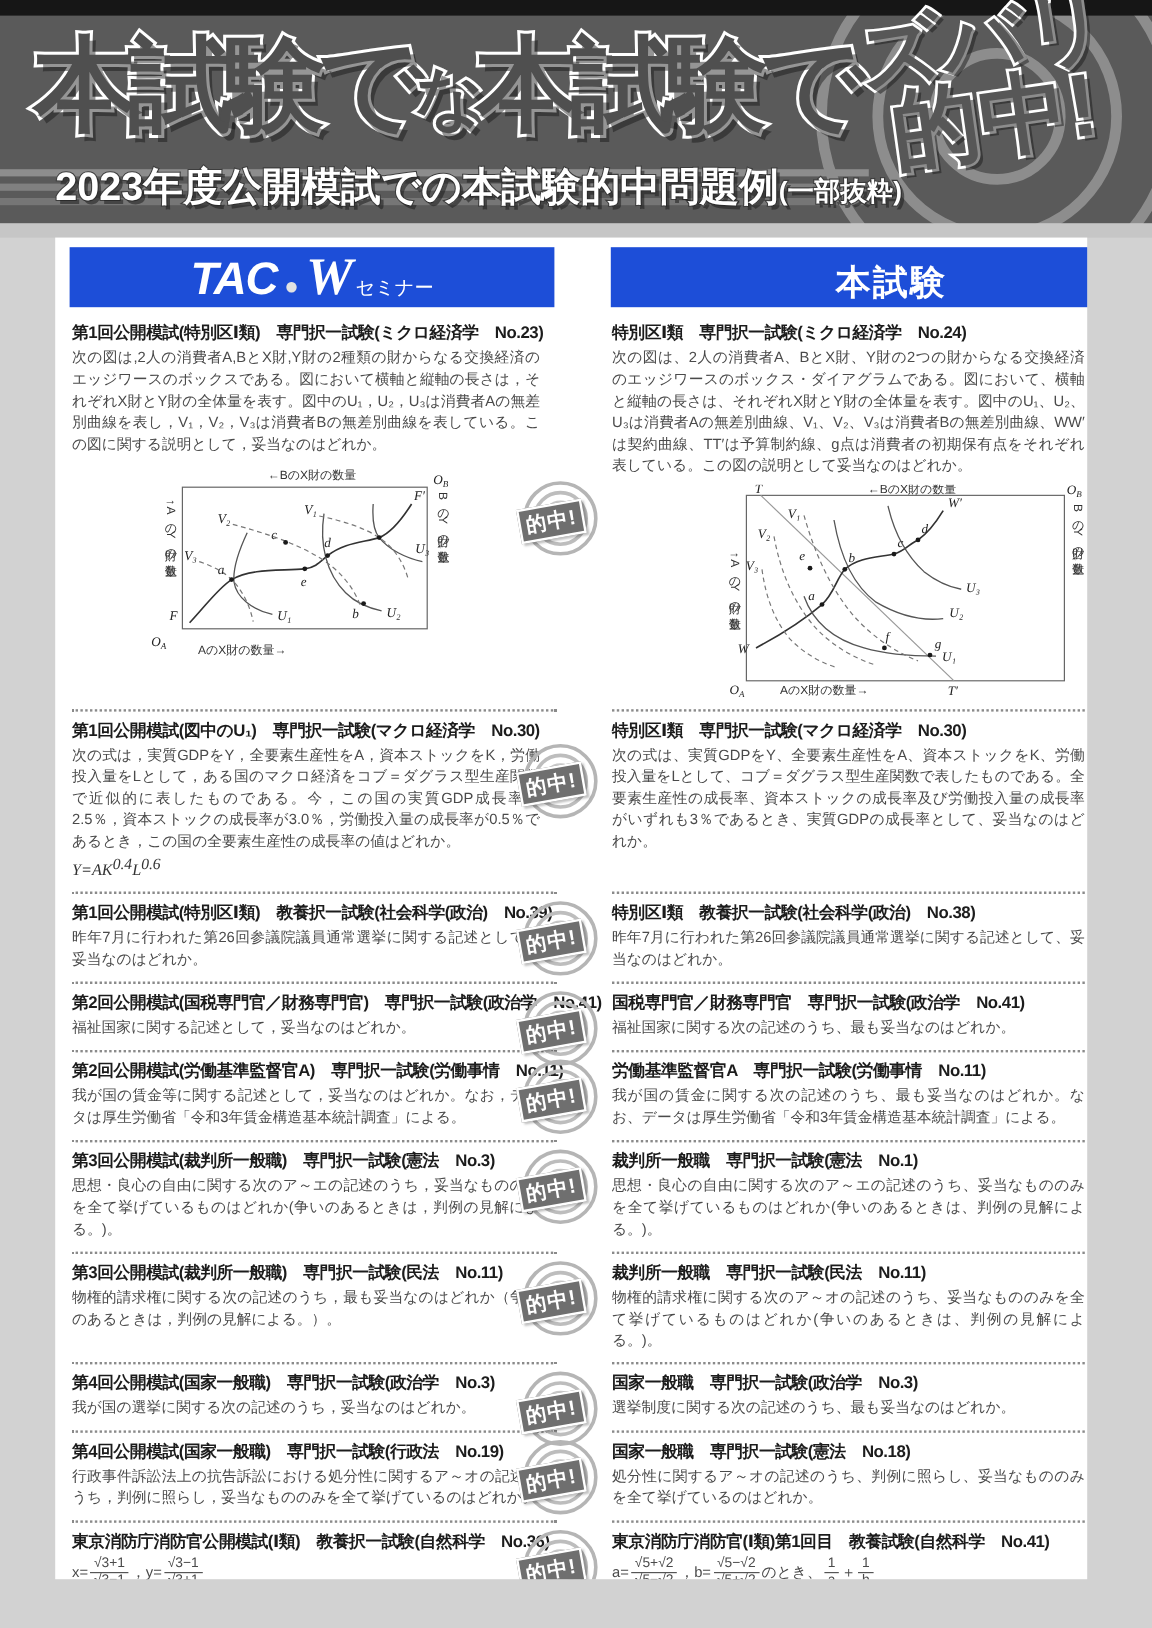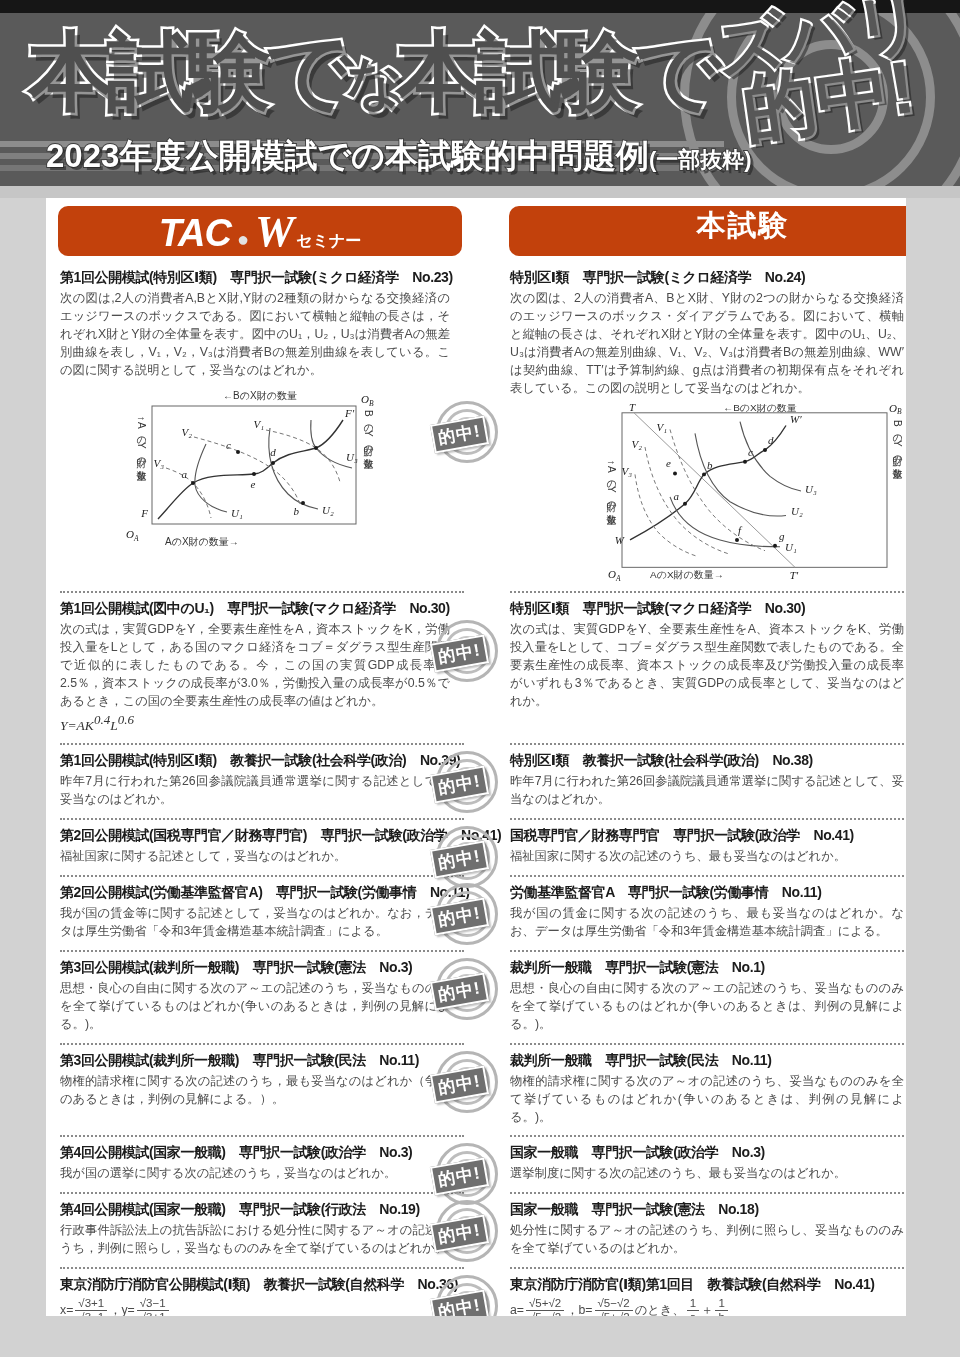--- a/index.html
+++ b/index.html
@@ -27,29 +27,29 @@
   .ringC{left:680px;top:-54px;width:284px;height:284px;}
   .stamp-big{position:absolute;left:688px;top:2px;width:272px;text-align:center;
     transform:rotate(-8deg);font-weight:900;color:#575757;line-height:.92;
     -webkit-text-stroke:4.5px #ffffff;paint-order:stroke fill;
     text-shadow:4px 4px 0 rgba(25,25,25,.5);}
   .stamp-big .l1{font-size:68px;display:block;}
   .stamp-big .l2{font-size:74px;display:block;}
   .header-strip{position:absolute;left:0;top:186px;width:960px;height:12px;background:#c6c6c6;}
   
   .panel{position:absolute;left:46px;top:198px;width:860px;height:1118px;background:#ffffff;overflow:hidden;}
-  .colbar{position:absolute;top:8px;height:50px;background:#c2410c;color:#fff;
-    display:flex;align-items:flex-start;justify-content:center;border-radius:10px;}
+  .colbar{position:absolute;top:8px;height:50px;background:#1d4ed8;color:#fff;
+    display:flex;align-items:flex-end;justify-content:center;}
   .colbar-l{left:12px;width:404px;}
   .colbar-r{left:463px;width:468px;}
   .logo{display:flex;align-items:baseline;color:#fff;}
   .logo .tac{font-size:38px;font-weight:bold;font-style:italic;letter-spacing:-1px;}
   .logo .dot{font-size:20px;margin:0 6px;color:#e2e2e2;}
   .logo .w{font-family:"Liberation Serif","DejaVu Serif",serif;font-size:44px;font-weight:bold;font-style:italic;}
-  .logo .sem{font-size:16px;font-weight:bold;margin-left:2px;}
+  .logo .sem{font-size:16px;font-weight:normal;margin-left:2px;}
   .colbar-r .ttl{font-size:29px;font-weight:900;letter-spacing:2px;}
   
   .rows{position:absolute;left:0;top:64px;width:860px;}
   .row{position:relative;display:flex;padding:7px 0 0 14px;}
   .col{box-sizing:border-box;}
   .col-l{width:404px;padding-right:14px;border-bottom:2px dotted #8a8a8a;padding-bottom:9px;}
   .col-r{width:394px;margin-left:46px;border-bottom:2px dotted #8a8a8a;padding-bottom:9px;}
   .itm-title{font-size:14px;font-weight:bold;color:#1c1c1c;letter-spacing:-.4px;white-space:nowrap;}
   .itm-body{font-size:12.3px;color:#4a4a4a;line-height:1.46;margin-top:3px;text-align:justify;}
   .formula{font-family:"Liberation Serif","DejaVu Serif",serif;font-style:italic;font-size:13.5px;color:#333;margin-top:2px;}

